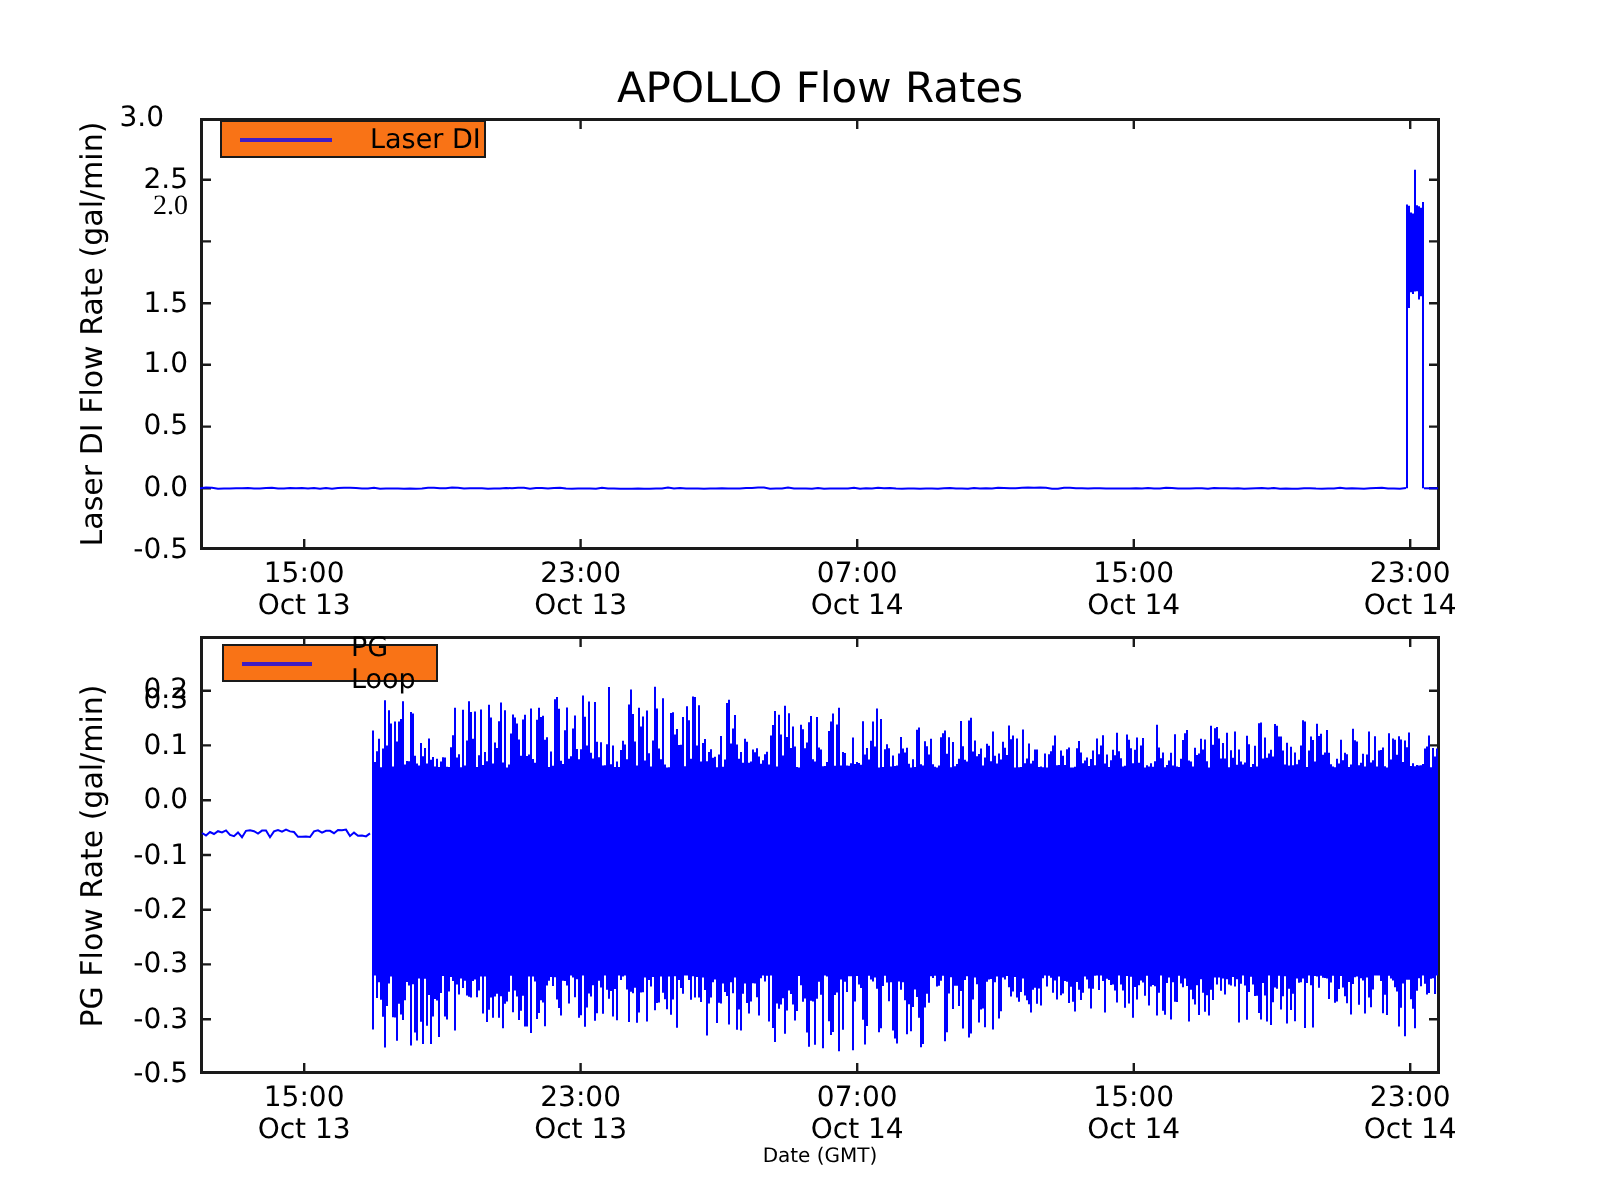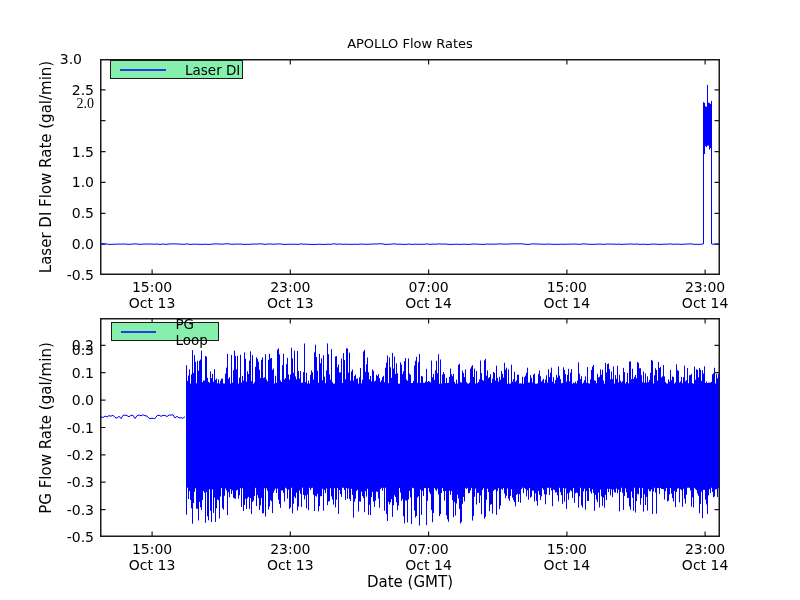--- a/index.html
+++ b/index.html
@@ -1,27 +1,27 @@
 <!DOCTYPE html>
 <html><head>
 <meta charset="utf-8">
 <style>
   html,body{margin:0;padding:0;background:#fff;}
   #fig{position:relative;width:800px;height:600px;background:#ffffff;overflow:hidden;
        font-family:"DejaVu Sans","Liberation Sans",sans-serif;color:#000;}
   .plot-svg{position:absolute;}
   .chart-title{position:absolute;left:100px;top:34px;width:620px;text-align:center;
-       font-size:13px;line-height:20px;}
+       font-size:21px;line-height:20px;}
   .ylabel{position:absolute;white-space:nowrap;font-size:15px;
        transform:translate(-50%,-50%) rotate(-90deg);}
-  .xlabel{position:absolute;left:100px;top:573px;width:620px;text-align:center;font-size:15px;}
+  .xlabel{position:absolute;left:100px;top:573px;width:620px;text-align:center;font-size:10px;}
   .tick-label{position:absolute;font-size:14px;line-height:16px;white-space:nowrap;}
   .xtick{transform:translateX(-50%);text-align:center;}
   .ytick{width:74px;text-align:right;}
-  .legend{position:absolute;box-sizing:border-box;border:1.5px solid #1a1a1a;background:#86efac;
+  .legend{position:absolute;box-sizing:border-box;border:1.5px solid #1a1a1a;background:#f97316;
        display:flex;align-items:center;padding-left:9px;}
   .legend-line{display:inline-block;width:46px;height:2px;opacity:0.75;}
   .legend-text{font-size:13.5px;margin-left:19px;}
 </style>
 </head>
 <body>
 
 <div id="fig">
   <div class="chart-title">APOLLO Flow Rates</div>
 

